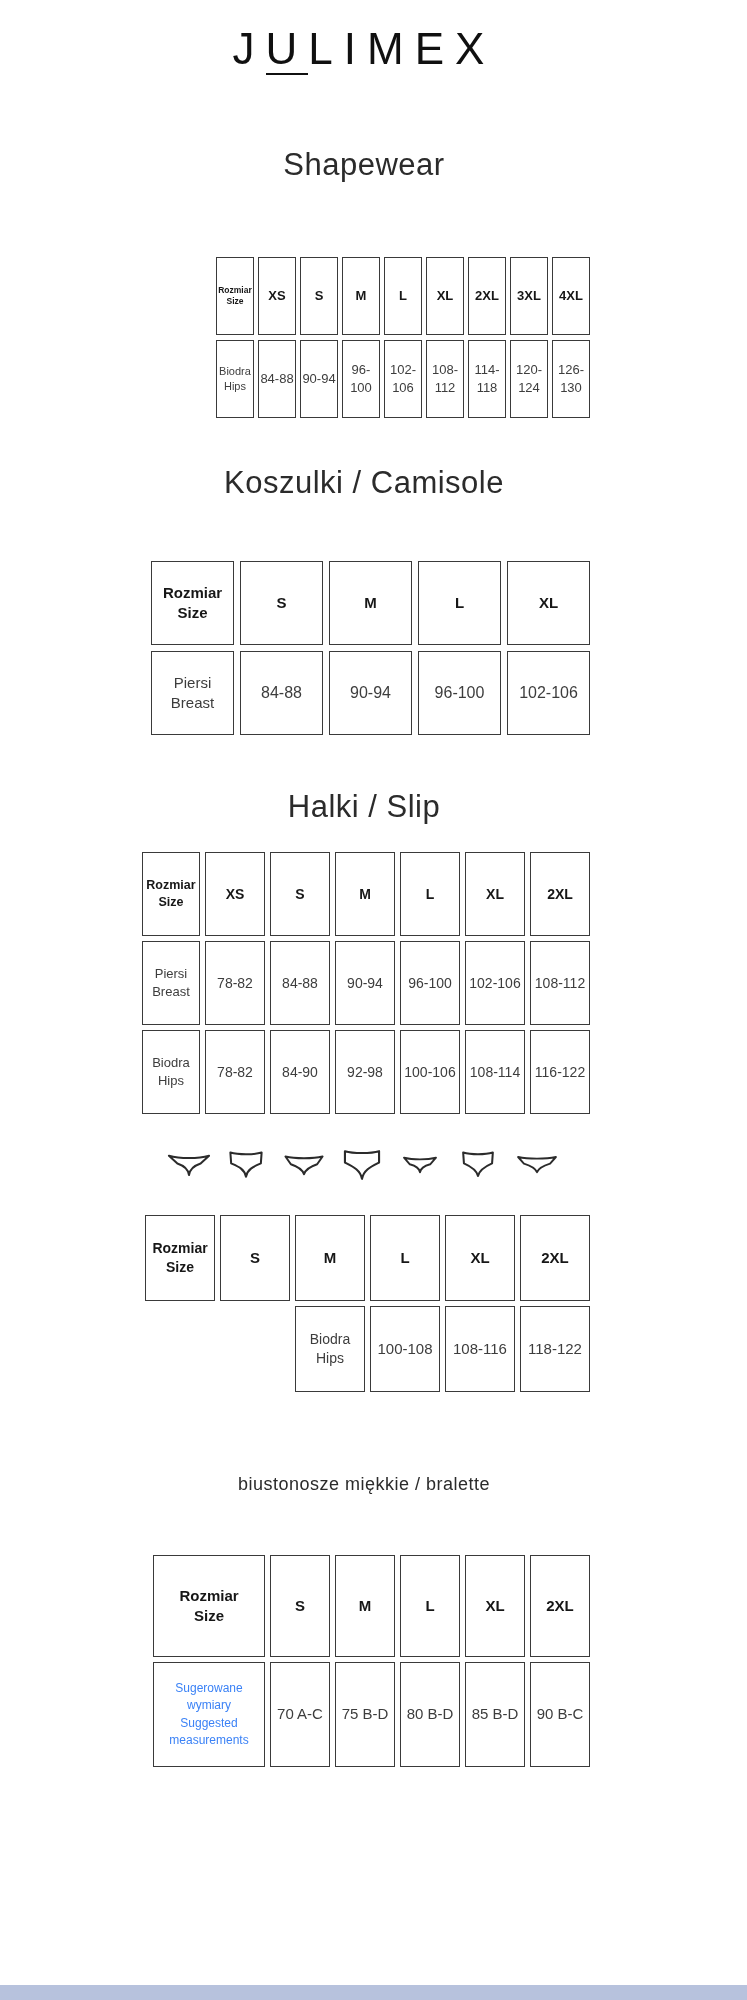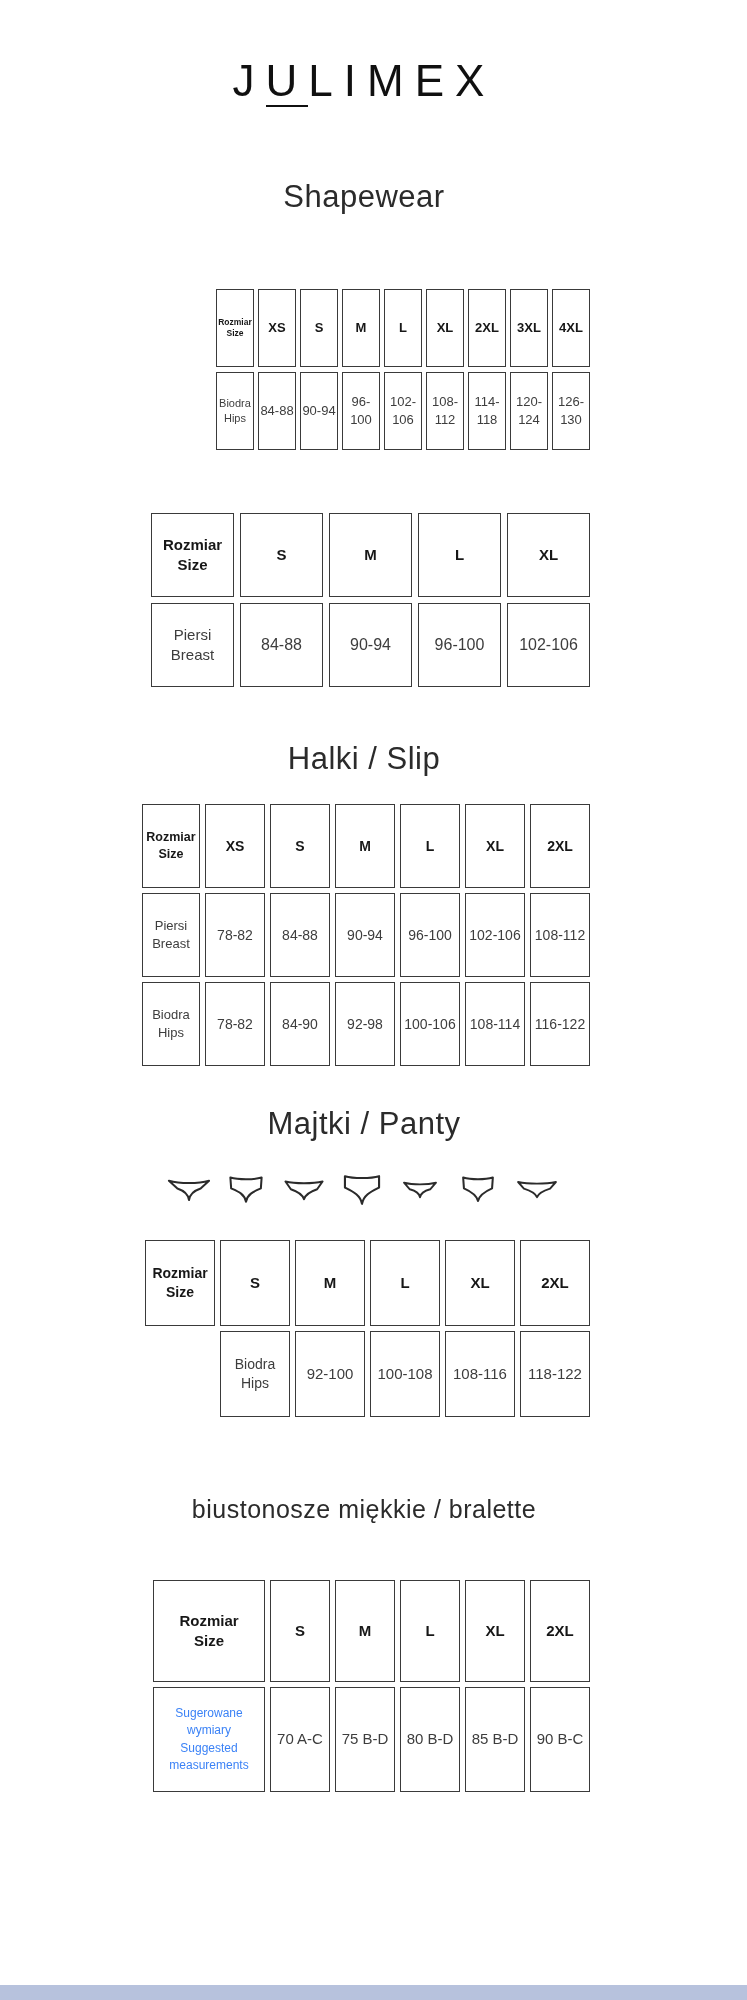--- a/index.html
+++ b/index.html
@@ -7,21 +7,21 @@
     position:relative;
     width:747px;height:2000px;
     background:#ffffff;
     font-family:"Liberation Sans", sans-serif;
     color:#222;
     overflow:hidden;
   }
   .wrapper{margin-left:138px;width:452px;}
   
   .logo{
-    padding-top:56px;
+    padding-top:24px;
     height:56px;
     text-align:center;
     font-size:44px;
     font-weight:300;
     letter-spacing:11px;
     color:#101010;
   }
   .logo .u{display:inline-block;border-bottom:2.5px solid #101010;padding-bottom:1px;line-height:1.05;}
   
   h2.heading{
@@ -30,21 +30,21 @@
     font-size:31px;
     line-height:30px;
     text-align:center;
     color:#2b2b2b;
     letter-spacing:.5px;
   }
   h2.s1{margin-top:70px;}
   h2.s2{margin-top:50px;}
   h2.s3{margin-top:57px;}
   h2.s4{margin-top:43px;}
-  h2.s5{margin-top:79px;font-size:25px;line-height:26px;}
+  h2.s5{margin-top:79px;font-size:18px;line-height:26px;}
   
   .table{display:flex;flex-direction:column;align-items:flex-end;}
   .trow{display:flex;}
   .cell{
     box-sizing:border-box;
     background:#fff;
     border:1.5px solid #3a3a3a;
     display:flex;align-items:center;justify-content:center;
     text-align:center;
     white-space:pre-line;
@@ -129,20 +129,21 @@
           <div class="cell val">90-94</div>
           <div class="cell val">96-100</div>
           <div class="cell val">102-106</div>
           <div class="cell val">108-112</div>
           <div class="cell val">114-118</div>
           <div class="cell val">120-124</div>
           <div class="cell val">126-130</div>
         </div>
       </div>
 
+    <h2 class="heading s2">Koszulki / Camisole</h2>
     <div class="table t2 nowrap-vals">
         <div class="trow head">
           <div class="cell hdr label">Rozmiar
 Size</div>
           <div class="cell hdr val">S</div>
           <div class="cell hdr val">M</div>
           <div class="cell hdr val">L</div>
           <div class="cell hdr val">XL</div>
         </div>
         <div class="trow body">
@@ -182,21 +183,20 @@
 Hips</div>
           <div class="cell val">78-82</div>
           <div class="cell val">84-90</div>
           <div class="cell val">92-98</div>
           <div class="cell val">100-106</div>
           <div class="cell val">108-114</div>
           <div class="cell val">116-122</div>
         </div>
       </div>
 
-    <h2 class="heading s4">Majtki / Panty</h2>
 
     <div class="icons-row">
       <svg width="50" height="34" viewBox="0 0 64 44">
           <path d="M6 10 C20 14 44 14 58 10 L47 20 C38 23 33 27 32 35 C31 27 26 23 17 20 Z"></path>
         </svg>
       <svg width="50" height="36" viewBox="0 0 64 44">
           <path d="M12 6 C22 9 42 9 52 6 L51 20 C42 24 34 27 32 37 C30 27 22 24 13 20 Z"></path>
         </svg>
       <svg width="50" height="34" viewBox="0 0 64 44">
           <path d="M8 11 C20 14 44 14 56 11 L49 21 C40 24 34 27 32 34 C30 27 24 24 15 21 Z"></path>
@@ -221,21 +221,20 @@
 Size</div>
           <div class="cell hdr val">S</div>
           <div class="cell hdr val">M</div>
           <div class="cell hdr val">L</div>
           <div class="cell hdr val">XL</div>
           <div class="cell hdr val">2XL</div>
         </div>
         <div class="trow body">
           <div class="cell label">Biodra
 Hips</div>
-          <div class="cell val">92-100</div>
           <div class="cell val">100-108</div>
           <div class="cell val">108-116</div>
           <div class="cell val">118-122</div>
         </div>
       </div>
 
     <h2 class="heading s5">biustonosze miękkie / bralette</h2>
     <div class="table t5 nowrap-vals">
         <div class="trow head">
           <div class="cell hdr label">Rozmiar

